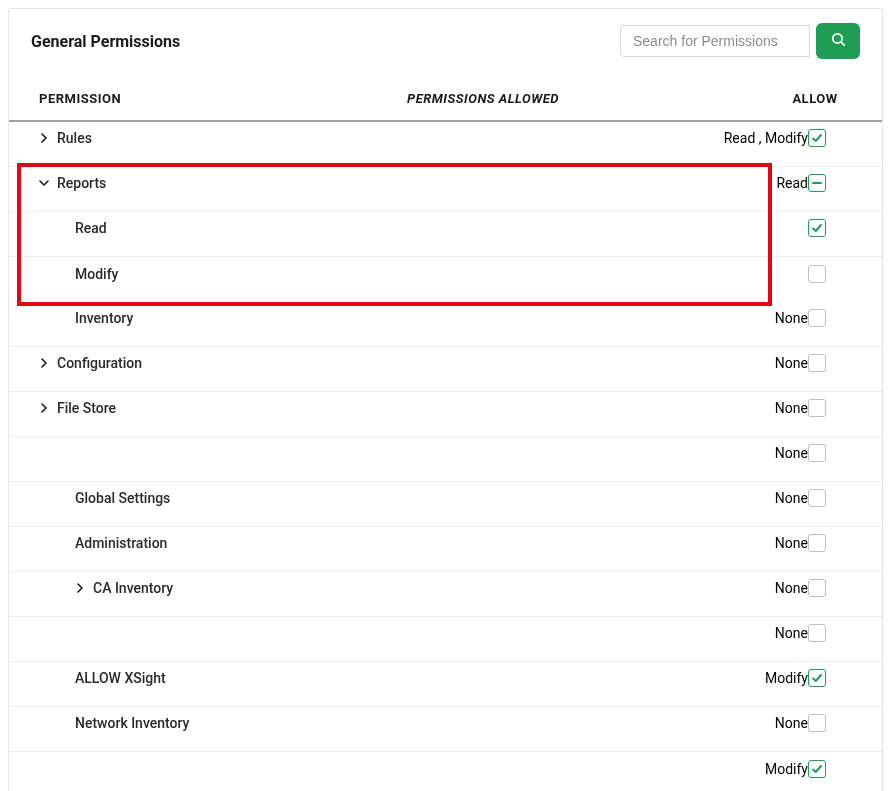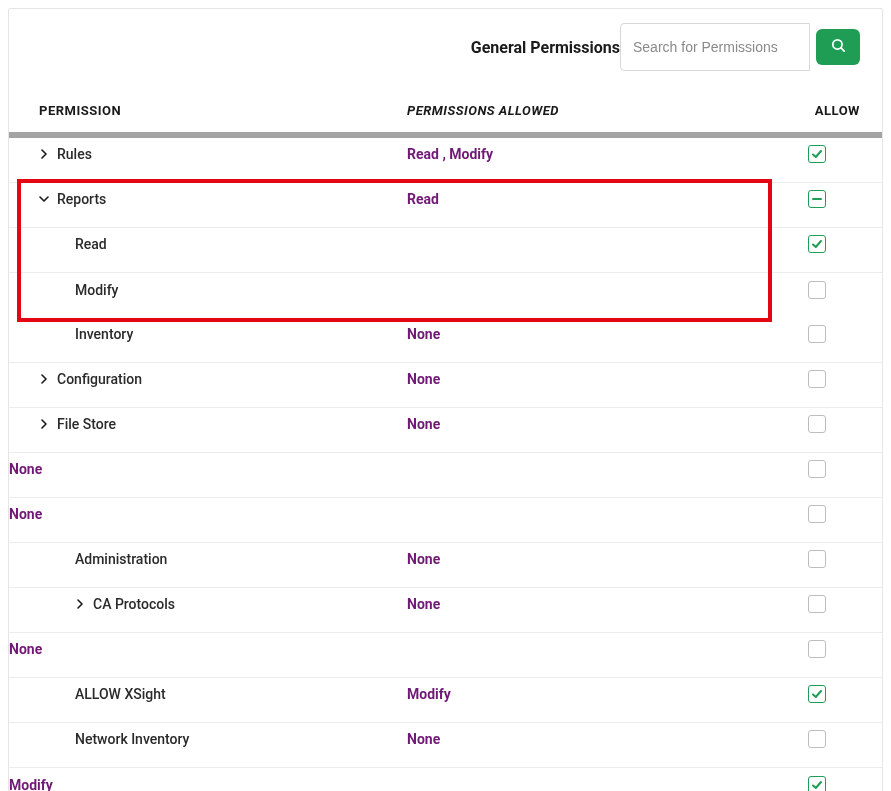--- a/index.html
+++ b/index.html
@@ -15,34 +15,34 @@
       padding: 8px;
     }
     .panel {
       border: 1px solid #e5e5e5;
       border-radius: 2px;
       width: 875px;
     }
     .panel-header {
       display: flex;
       align-items: center;
-      justify-content: flex-end;
+      justify-content: space-between;
       padding: 14px 22px;
     }
     .panel-title {
       font-size: 16px;
       font-weight: 700;
       color: #1a1a1a;
     }
     .search-wrap {
       display: flex;
       align-items: center;
     }
     .search-input {
-      height: 48px;
+      height: 32px;
       width: 190px;
       border: 1px solid #d8d8d8;
       border-radius: 4px 0 0 4px;
       padding: 0 12px;
       font-size: 14px;
       color: #333;
       outline: none;
     }
     .search-input::placeholder {
       color: #8a8a8a;
@@ -64,54 +64,54 @@
       height: 17px;
     }
     .table-head {
       display: flex;
       align-items: center;
       padding: 18px 22px 14px 30px;
       font-size: 13px;
       font-weight: 700;
       letter-spacing: 0.5px;
       color: #1a1a1a;
-      border-bottom: 6px solid #a3a3a3;
+      border-bottom: 2px solid #a3a3a3;
     }
     .col-perm {
       flex: 0 0 368px;
     }
     .col-allowed {
       flex: 1;
       font-style: italic;
     }
     .col-allow {
       flex: 0 0 90px;
-      text-align: right;
+      text-align: center;
     }
     .row {
       display: flex;
       align-items: center;
       padding: 0 22px 12px 0;
       height: 45px;
       border-bottom: 1px solid #ececec;
       font-size: 14px;
       color: #2a2a2a;
+      text-align: right;
     }
     .row:last-child {
       border-bottom: none;
     }
     .row .label-cell {
       flex: 0 0 398px;
       display: flex;
       align-items: center;
     }
     .row .allowed-cell {
       flex: 1;
-      color: #701a75;
-      font-weight: bold;
+      color: #000000;
     }
     .row .allow-cell {
       flex: 0 0 52px;
       display: flex;
       justify-content: flex-start;
     }
     .chev {
       display: inline-flex;
       align-items: center;
       justify-content: center;
@@ -301,20 +301,24 @@
           <span class="checkbox cb-unchecked"></span>
         </div>
       </div>
       <div class="row">
         <div class="allowed-cell">None</div>
         <div class="allow-cell">
           <span class="checkbox cb-unchecked"></span>
         </div>
       </div>
       <div class="row">
+        <div class="label-cell indent-1 no-chev">
+          <span class="chev"></span>
+          <span class="label-text">Global Settings</span>
+        </div>
         <div class="allowed-cell">None</div>
         <div class="allow-cell">
           <span class="checkbox cb-unchecked"></span>
         </div>
       </div>
       <div class="row">
         <div class="label-cell indent-1 no-chev">
           <span class="chev"></span>
           <span class="label-text">Administration</span>
         </div>
@@ -323,21 +327,21 @@
           <span class="checkbox cb-unchecked"></span>
         </div>
       </div>
       <div class="row">
         <div class="label-cell indent-2">
           <span class="chev">
             <svg viewBox="0 0 10 10" fill="none" stroke="#1a1a1a" stroke-width="1.6" stroke-linecap="round" stroke-linejoin="round">
               <polyline points="3,1 7,5 3,9"></polyline>
             </svg>
           </span>
-          <span class="label-text">CA Protocols</span>
+          <span class="label-text">CA Inventory</span>
         </div>
         <div class="allowed-cell">None</div>
         <div class="allow-cell">
           <span class="checkbox cb-unchecked"></span>
         </div>
       </div>
       <div class="row">
         <div class="allowed-cell">None</div>
         <div class="allow-cell">
           <span class="checkbox cb-unchecked"></span>

